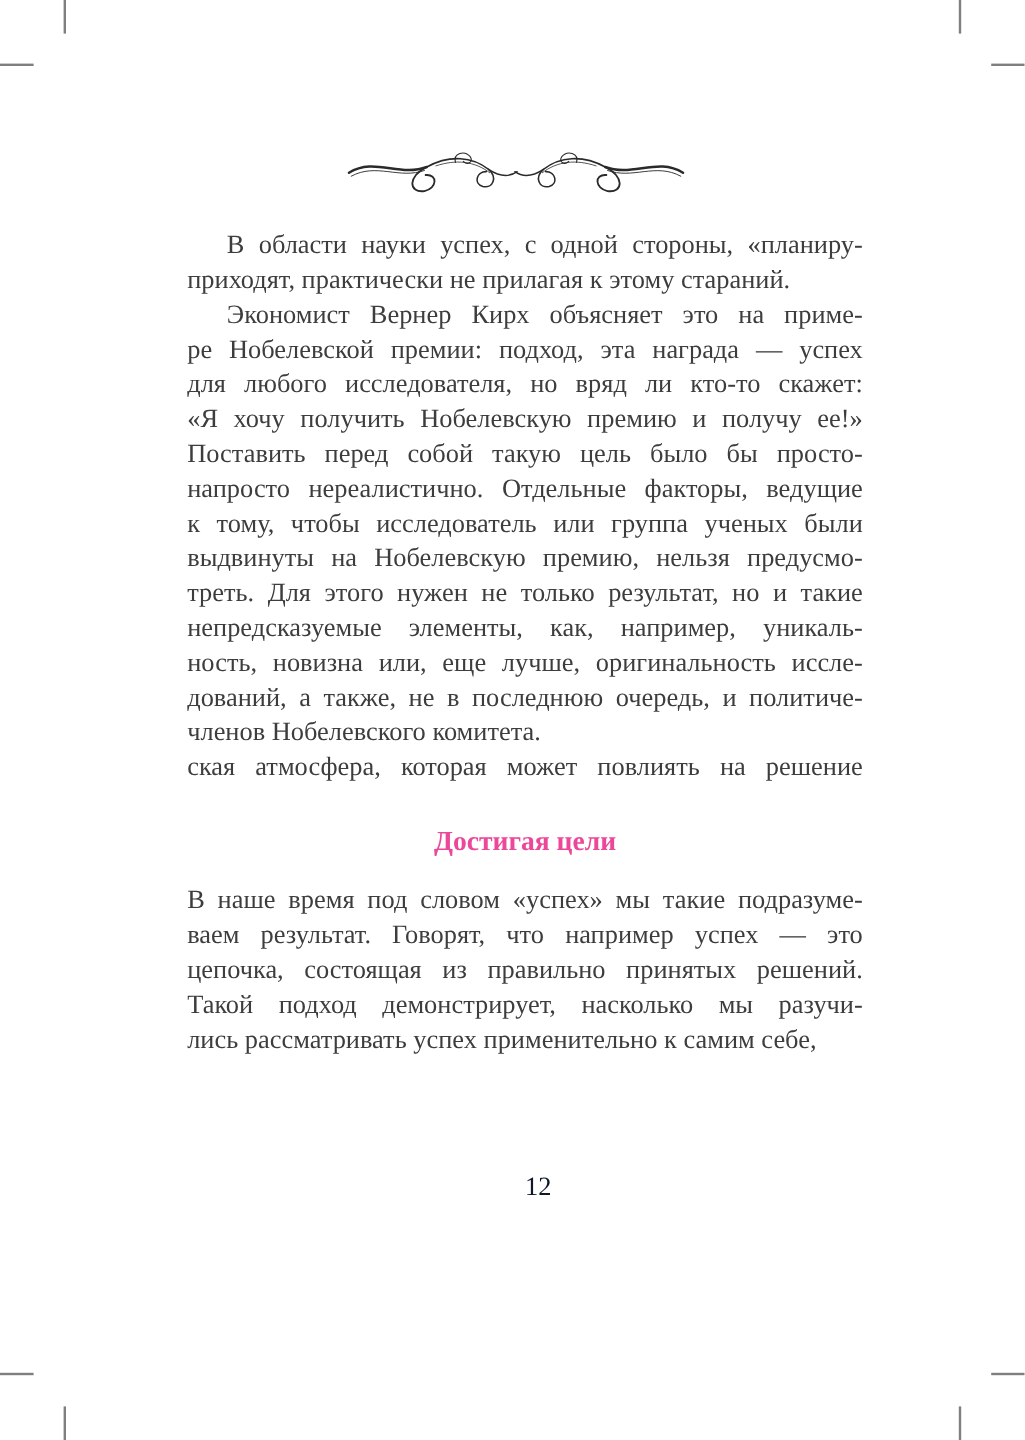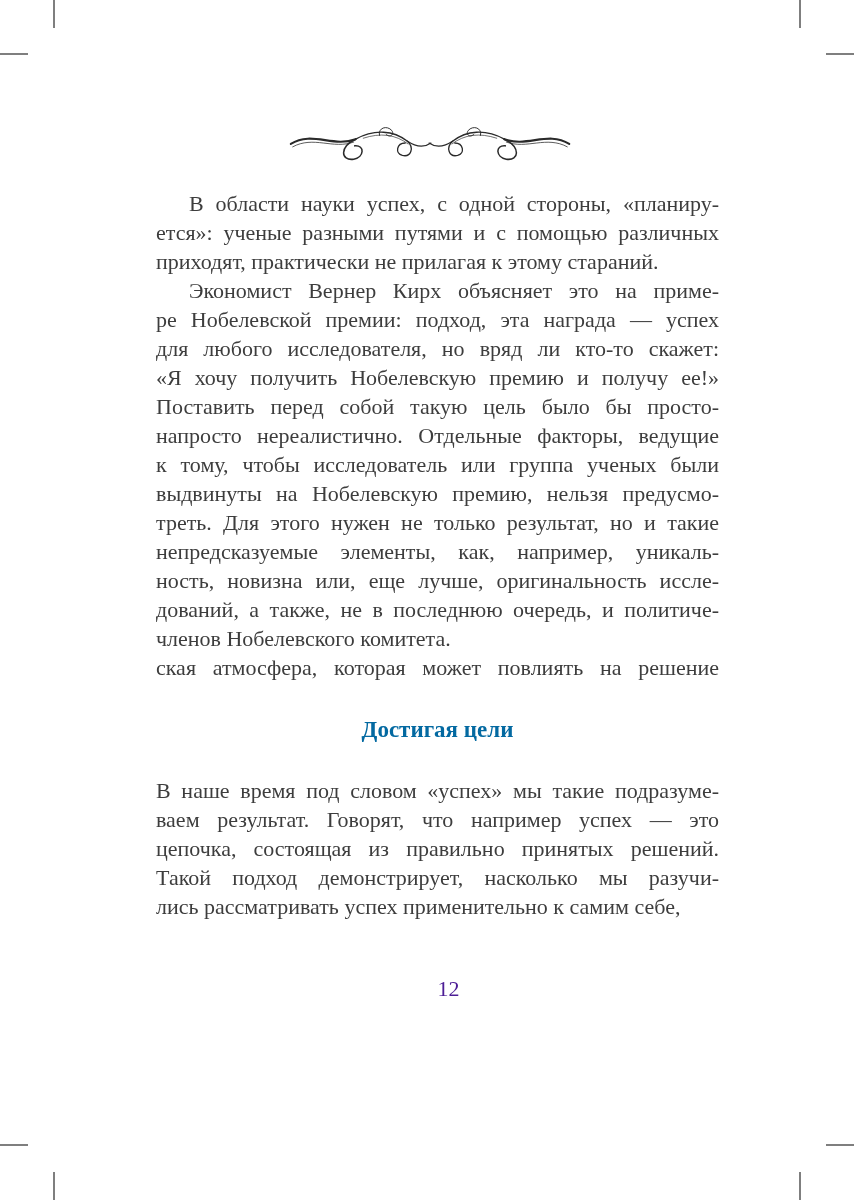--- a/index.html
+++ b/index.html
@@ -48,34 +48,34 @@
     white-space: normal;
   }
   .line.first { text-indent: 33px; }
   .line.last { text-align-last: left; }
 
   .heading {
     font-size: 23px;
     line-height: 29px;
     font-weight: bold;
     text-align: center;
-    color: #0369a1;
+    color: #ec4899;
     margin-top: 33px;
-    margin-bottom: 32px;
+    margin-bottom: 20px;
   }
 
   .pagenum {
     position: absolute;
     left: 167px;
     top: 976px;
     width: 563px;
     text-align: center;
     font-size: 22px;
     line-height: 26px;
-    color: #4c1d95;
+    color: #0f172a;
   }
 </style>
 </head>
 <body>
 
 <div class="page">
 
   <div class="crop v tl-v"></div>
   <div class="crop h tl-h"></div>
   <div class="crop v tr-v"></div>
@@ -95,21 +95,20 @@
       <path d="M126 21 C 135 27, 144 28, 151 23" stroke-width="1.2"></path>
       <path d="M80 18 C 98 12, 114 14, 127 24" stroke-width="0.7"></path>
     </g>
     <use href="#fl-half" transform="translate(300,0) scale(-1,1)"></use>
   </svg>
 
   <div class="column">
 
     <div class="para">
       <div class="line first">В области науки успех, с одной стороны, «планиру-</div>
-      <div class="line">ется»: ученые разными путями и с помощью различных</div>
       <div class="line last">приходят, практически не прилагая к этому стараний.</div>
     </div>
 
     <div class="para">
       <div class="line first">Экономист Вернер Кирх объясняет это на приме-</div>
       <div class="line">ре Нобелевской премии: подход, эта награда — успех</div>
       <div class="line">для любого исследователя, но вряд ли кто-то скажет:</div>
       <div class="line">«Я хочу получить Нобелевскую премию и получу ее!»</div>
       <div class="line">Поставить перед собой такую цель было бы просто-</div>
       <div class="line">напросто нереалистично. Отдельные факторы, ведущие</div>

